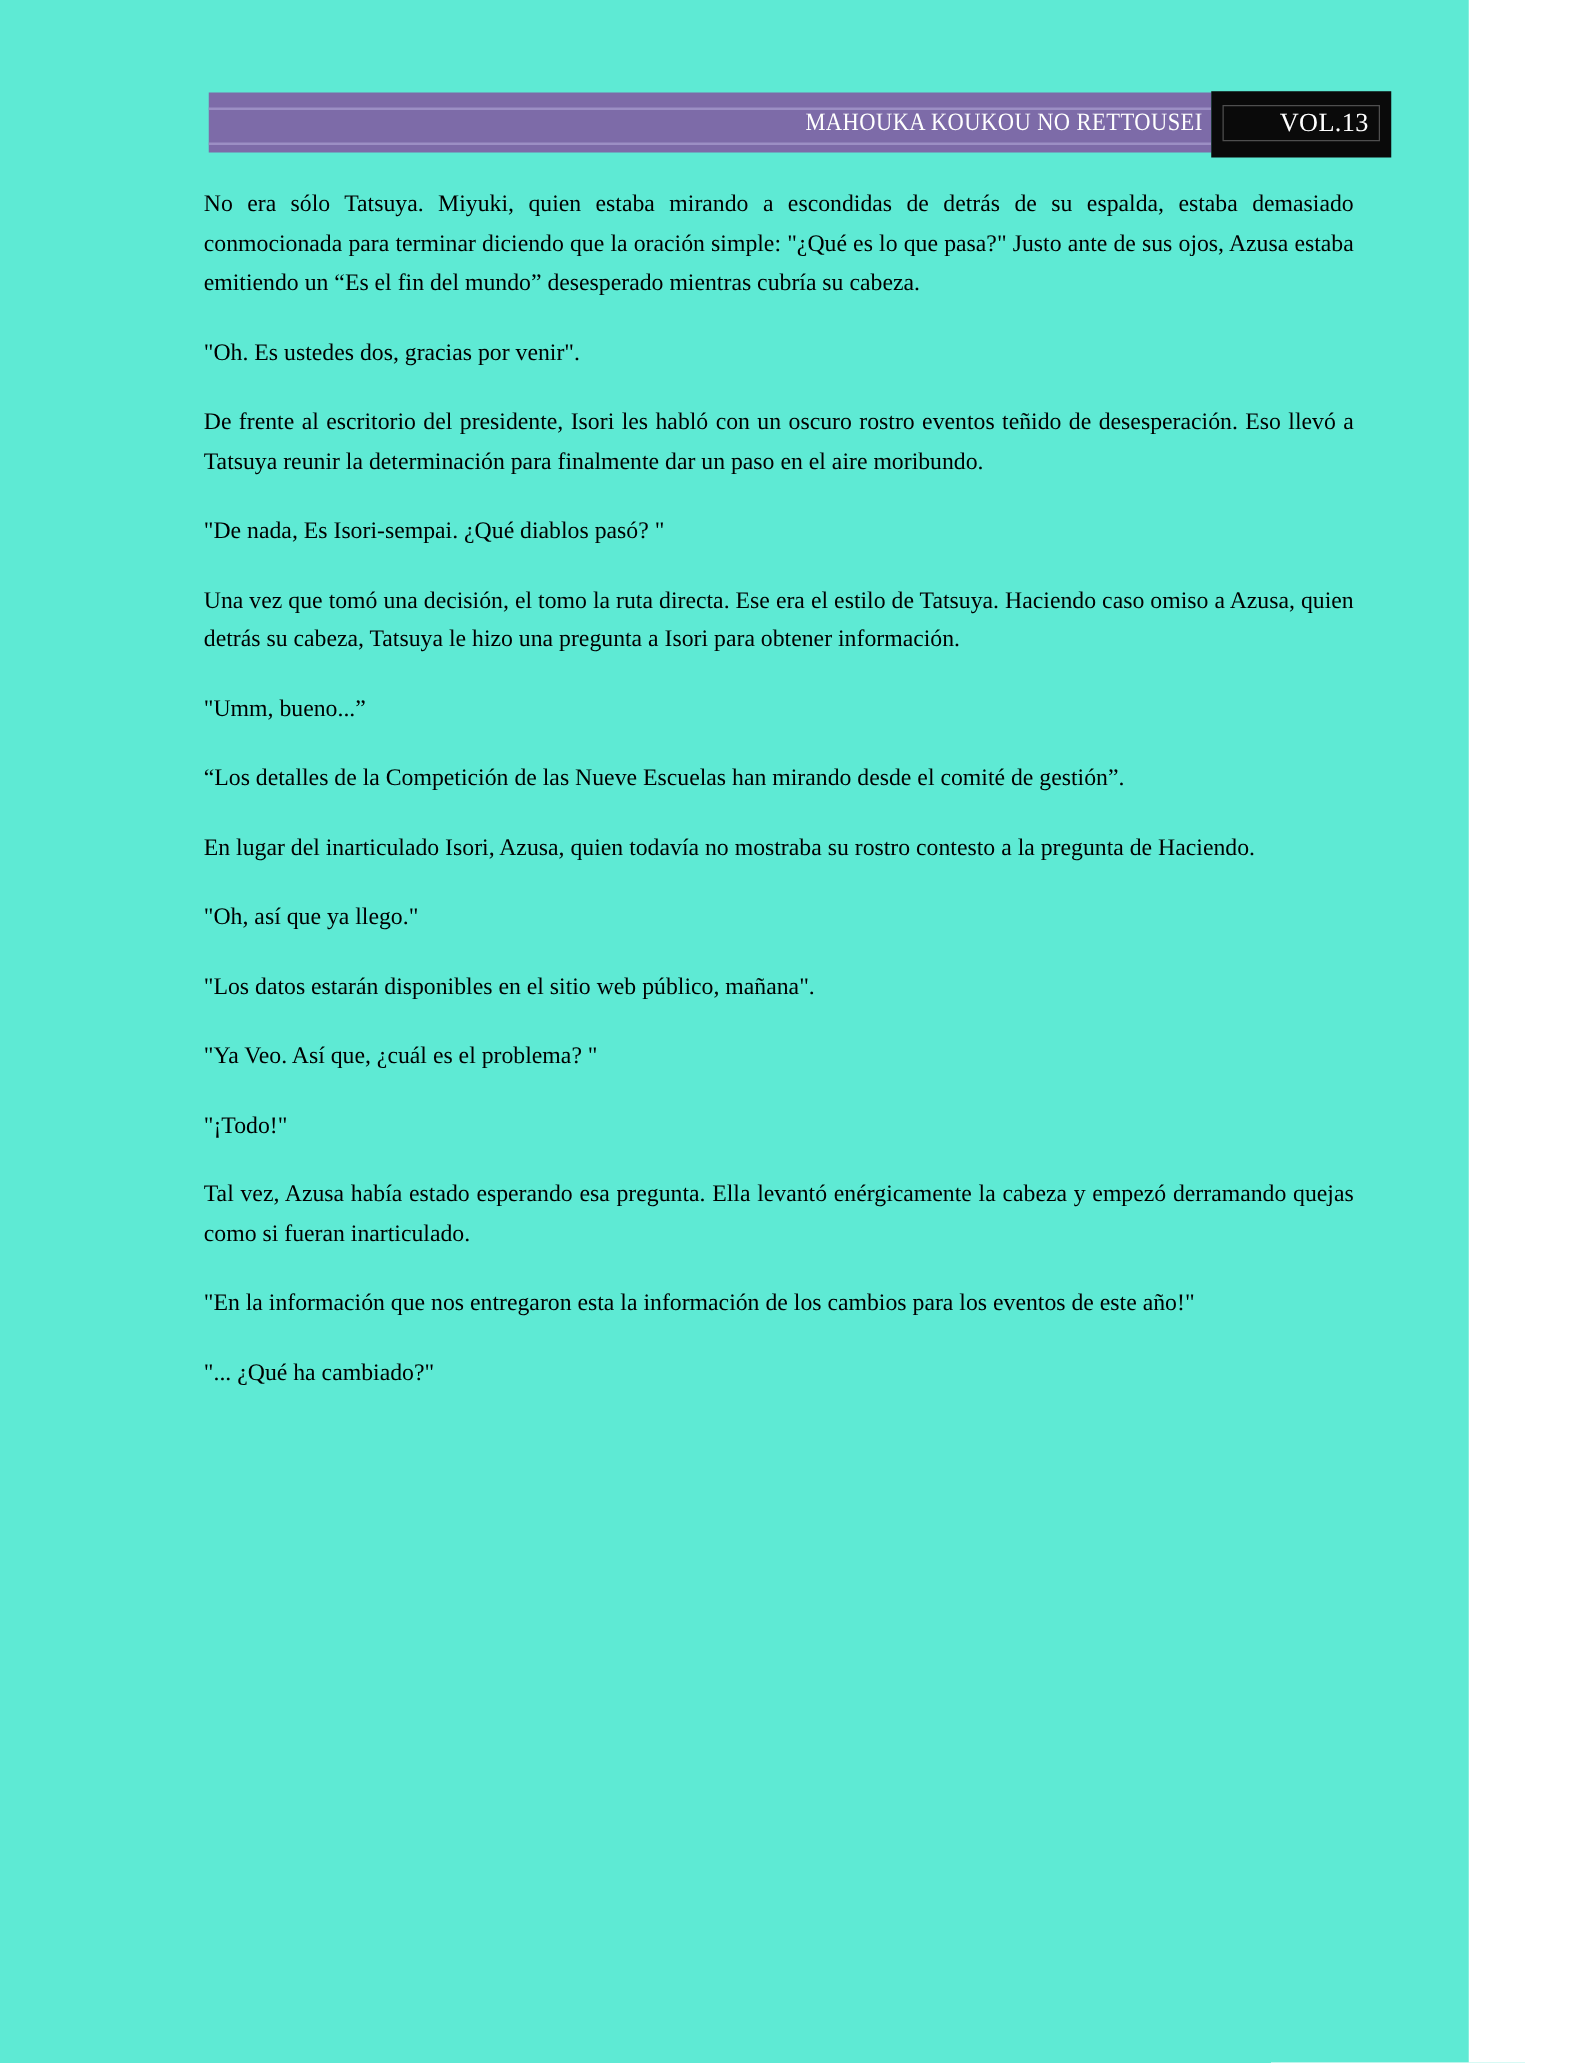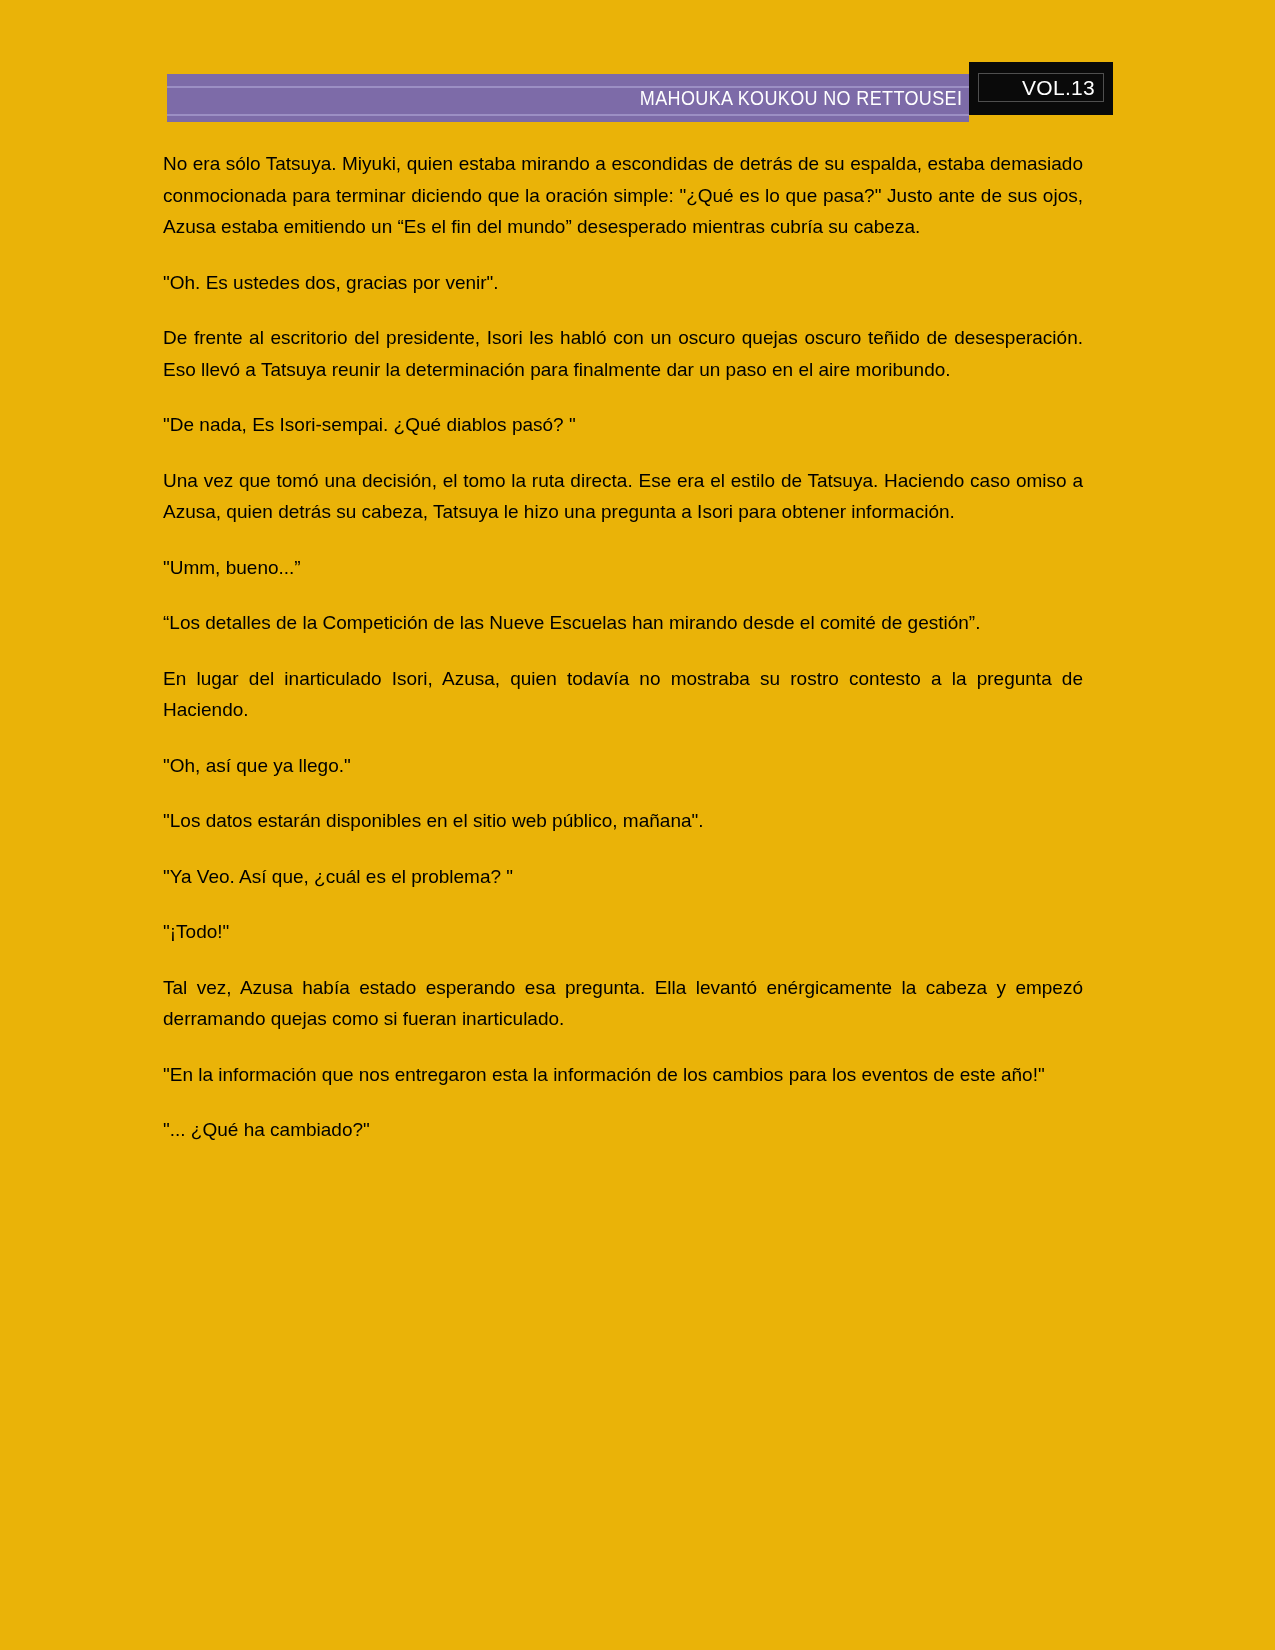--- a/index.html
+++ b/index.html
@@ -1,23 +1,23 @@
 <!DOCTYPE html>
 <html><head>
 <meta charset="utf-8">
 <style>
   * { box-sizing: border-box; margin: 0; padding: 0; }
   html, body { background: #ffffff; }
   .page {
     position: relative;
-    width: 1275px;
+    width: 1175px;
     height: 1650px;
-    background: #eab308;
+    background: #5eead4;
     overflow: hidden;
-    font-family: Liberation Sans, sans-serif;
+    font-family: Liberation Serif, serif;
   }
 
   
   .header-title-cell {
     position: absolute;
     left: 167px;
     top: 74px;
     width: 802px;
     height: 48px;
     background: #7d6ba8; 
@@ -41,21 +41,21 @@
     color: #ffffff;
     font-size: 20px;
     letter-spacing: 0.4px;
     white-space: nowrap;
     transform: scaleX(0.9);
     transform-origin: right center;
   }
   .volume-box {
     position: absolute;
     left: 969px;
-    top: 62px;
+    top: 73px;
     width: 144px;
     height: 53px;
     background: #0a0a0a; 
     padding-left: 24px;
   }
   .volume-inner {
     position: absolute;
     left: 9px;
     right: 9px;
     top: 11px;
@@ -96,21 +96,21 @@
     <span class="header-title" style="color: rgb(255, 255, 255);">MAHOUKA KOUKOU NO RETTOUSEI</span>
   </div>
 
   <div class="volume-box" style="background: rgb(10, 10, 10);">
     <span class="volume-inner" style="color: rgb(255, 255, 255);">VOL.13</span>
   </div>
 
   <div class="content">
     <p>No era sólo Tatsuya. Miyuki, quien estaba mirando a escondidas de detrás de su espalda, estaba demasiado conmocionada para terminar diciendo que la oración simple: "¿Qué es lo que pasa?" Justo ante de sus ojos, Azusa estaba emitiendo un “Es el fin del mundo” desesperado mientras cubría su cabeza.</p>
     <p>"Oh. Es ustedes dos, gracias por venir".</p>
-    <p>De frente al escritorio del presidente, Isori les habló con un oscuro quejas oscuro teñido de desesperación. Eso llevó a Tatsuya reunir la determinación para finalmente dar un paso en el aire moribundo.</p>
+    <p>De frente al escritorio del presidente, Isori les habló con un oscuro rostro eventos teñido de desesperación. Eso llevó a Tatsuya reunir la determinación para finalmente dar un paso en el aire moribundo.</p>
     <p>"De nada, Es Isori-sempai. ¿Qué diablos pasó? "</p>
     <p>Una vez que  tomó una decisión, el tomo la ruta directa. Ese era el estilo de Tatsuya. Haciendo caso omiso a Azusa, quien detrás su cabeza, Tatsuya le hizo una pregunta a Isori para obtener información.</p>
     <p>"Umm, bueno...”</p>
     <p>“Los detalles de la Competición de las Nueve Escuelas han mirando desde el comité de gestión”.</p>
     <p>En lugar del inarticulado Isori, Azusa, quien todavía no mostraba su rostro contesto a la pregunta de Haciendo.</p>
     <p>"Oh, así que ya llego."</p>
     <p>"Los datos estarán disponibles en el sitio web público, mañana".</p>
     <p>"Ya Veo. Así que, ¿cuál es el problema? "</p>
     <p>"¡Todo!"</p>
     <p>Tal vez, Azusa había estado esperando esa pregunta. Ella levantó enérgicamente la cabeza y empezó derramando quejas como si fueran inarticulado.</p>

